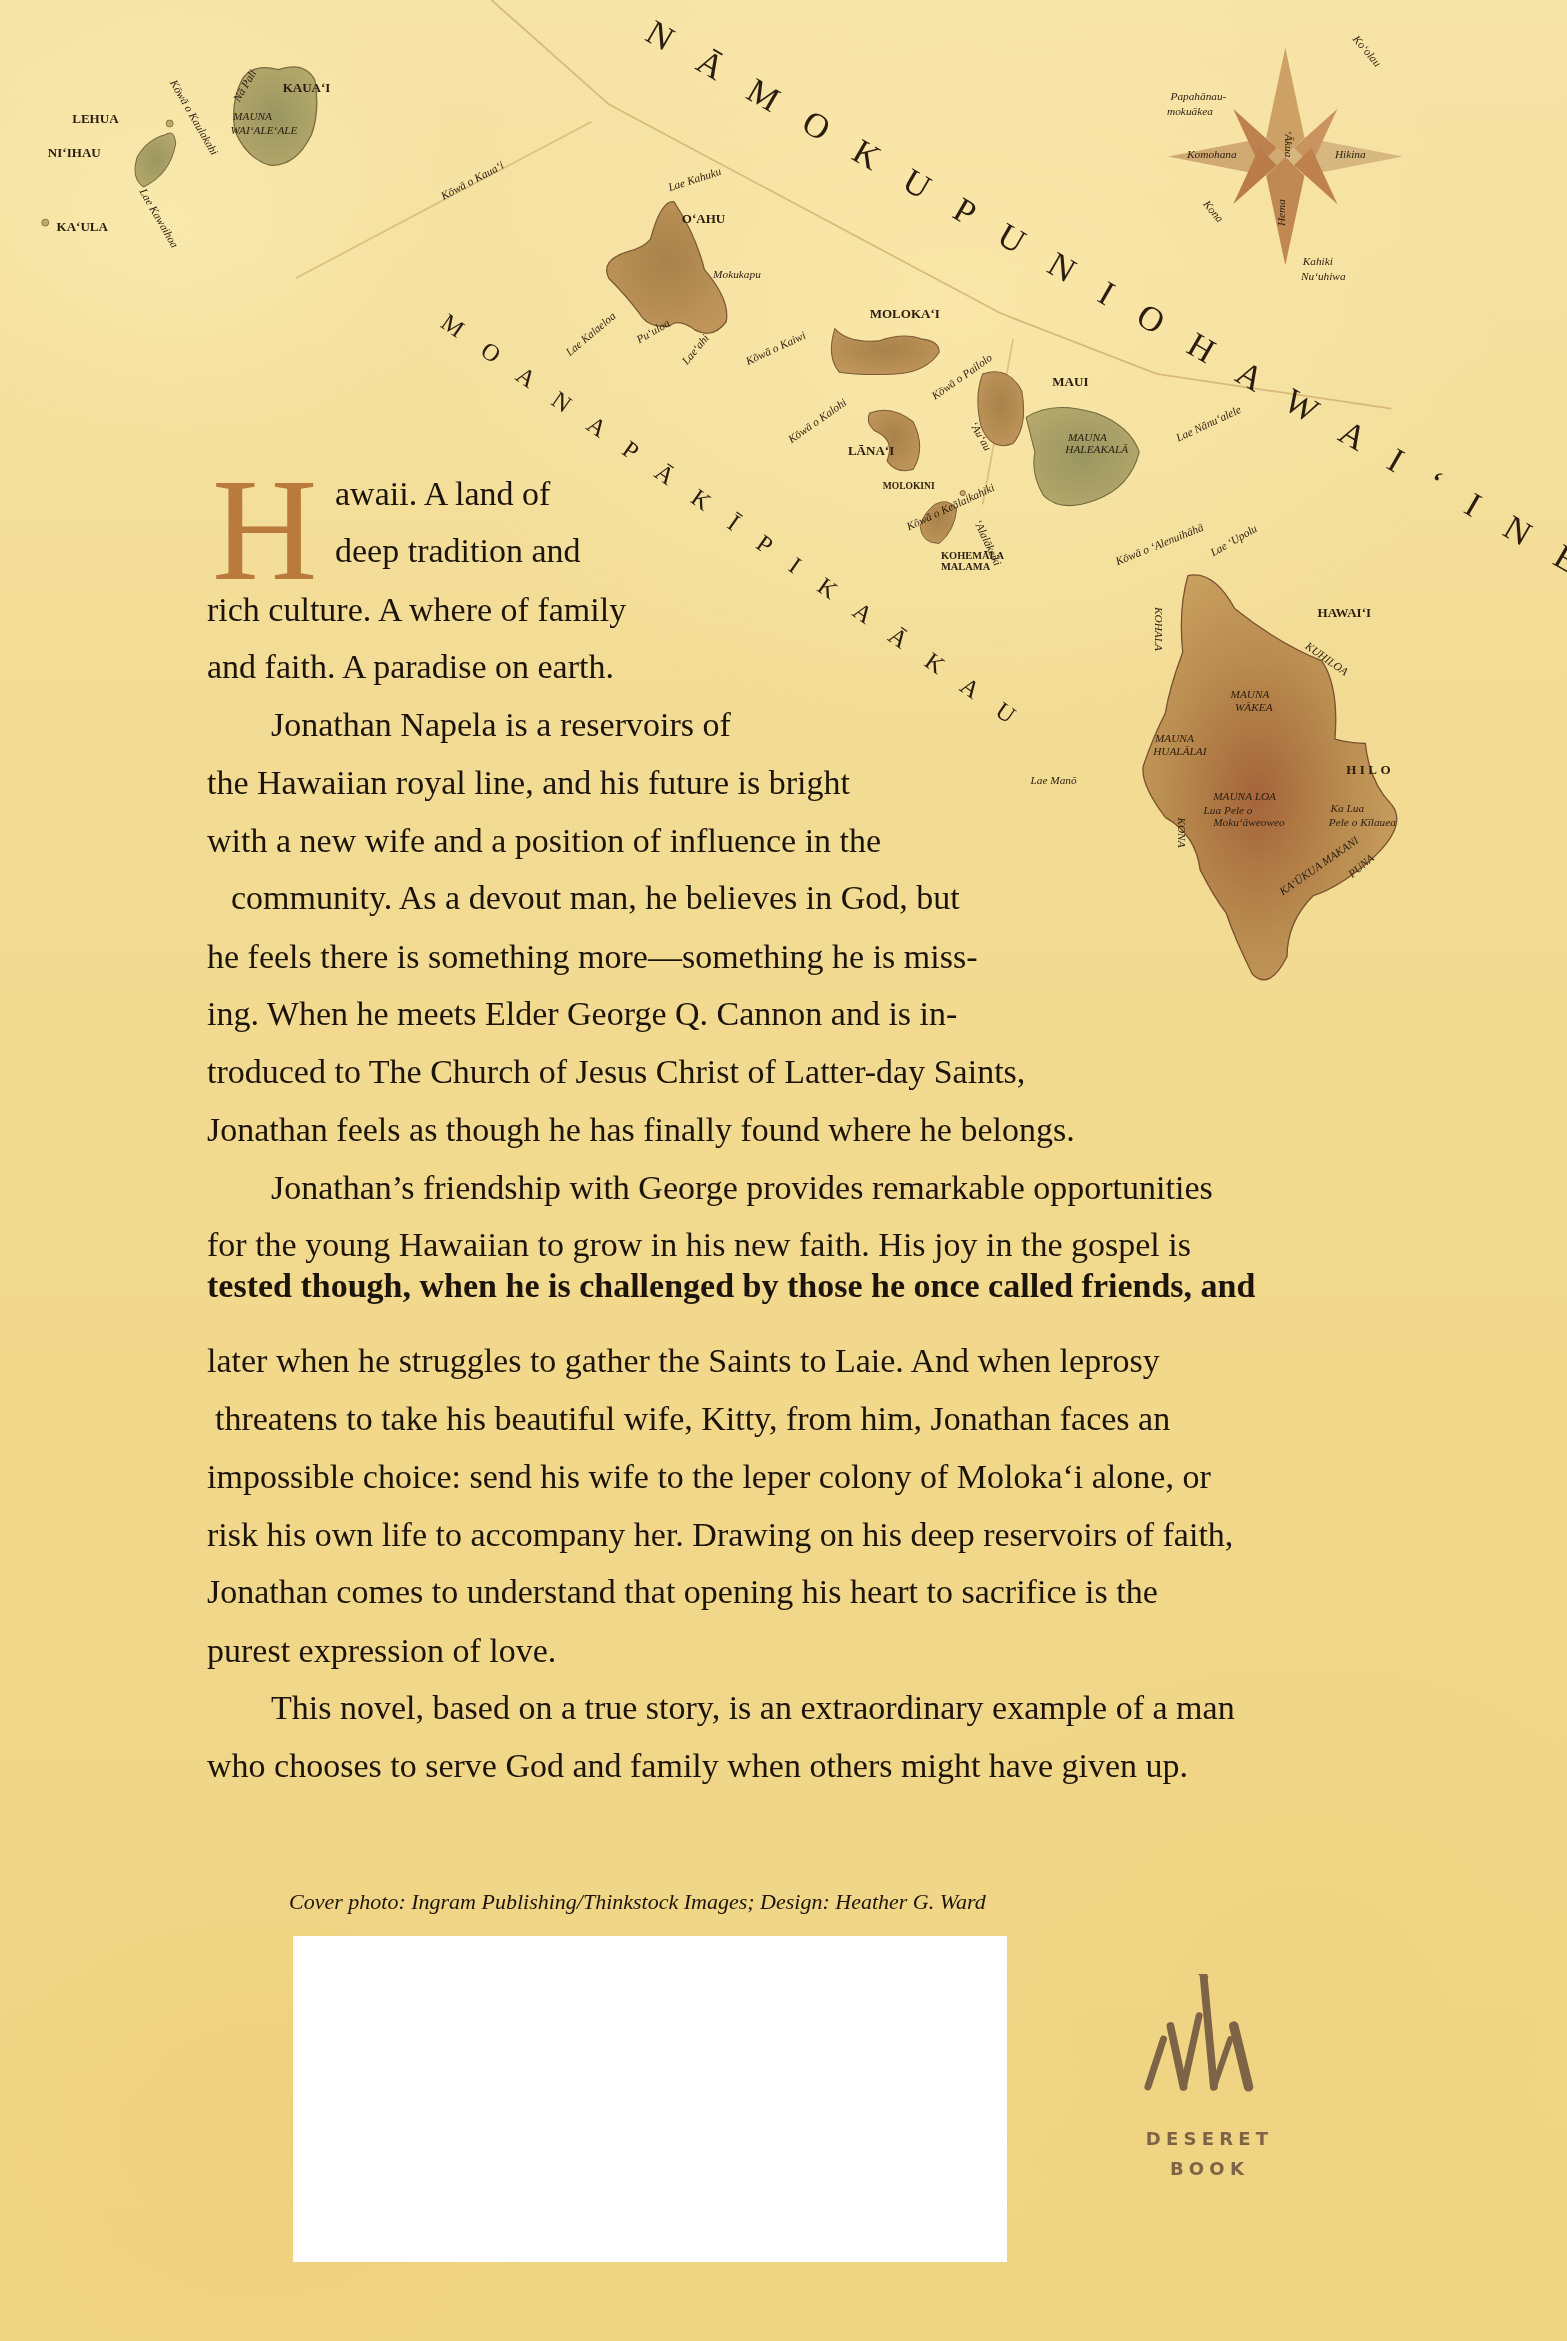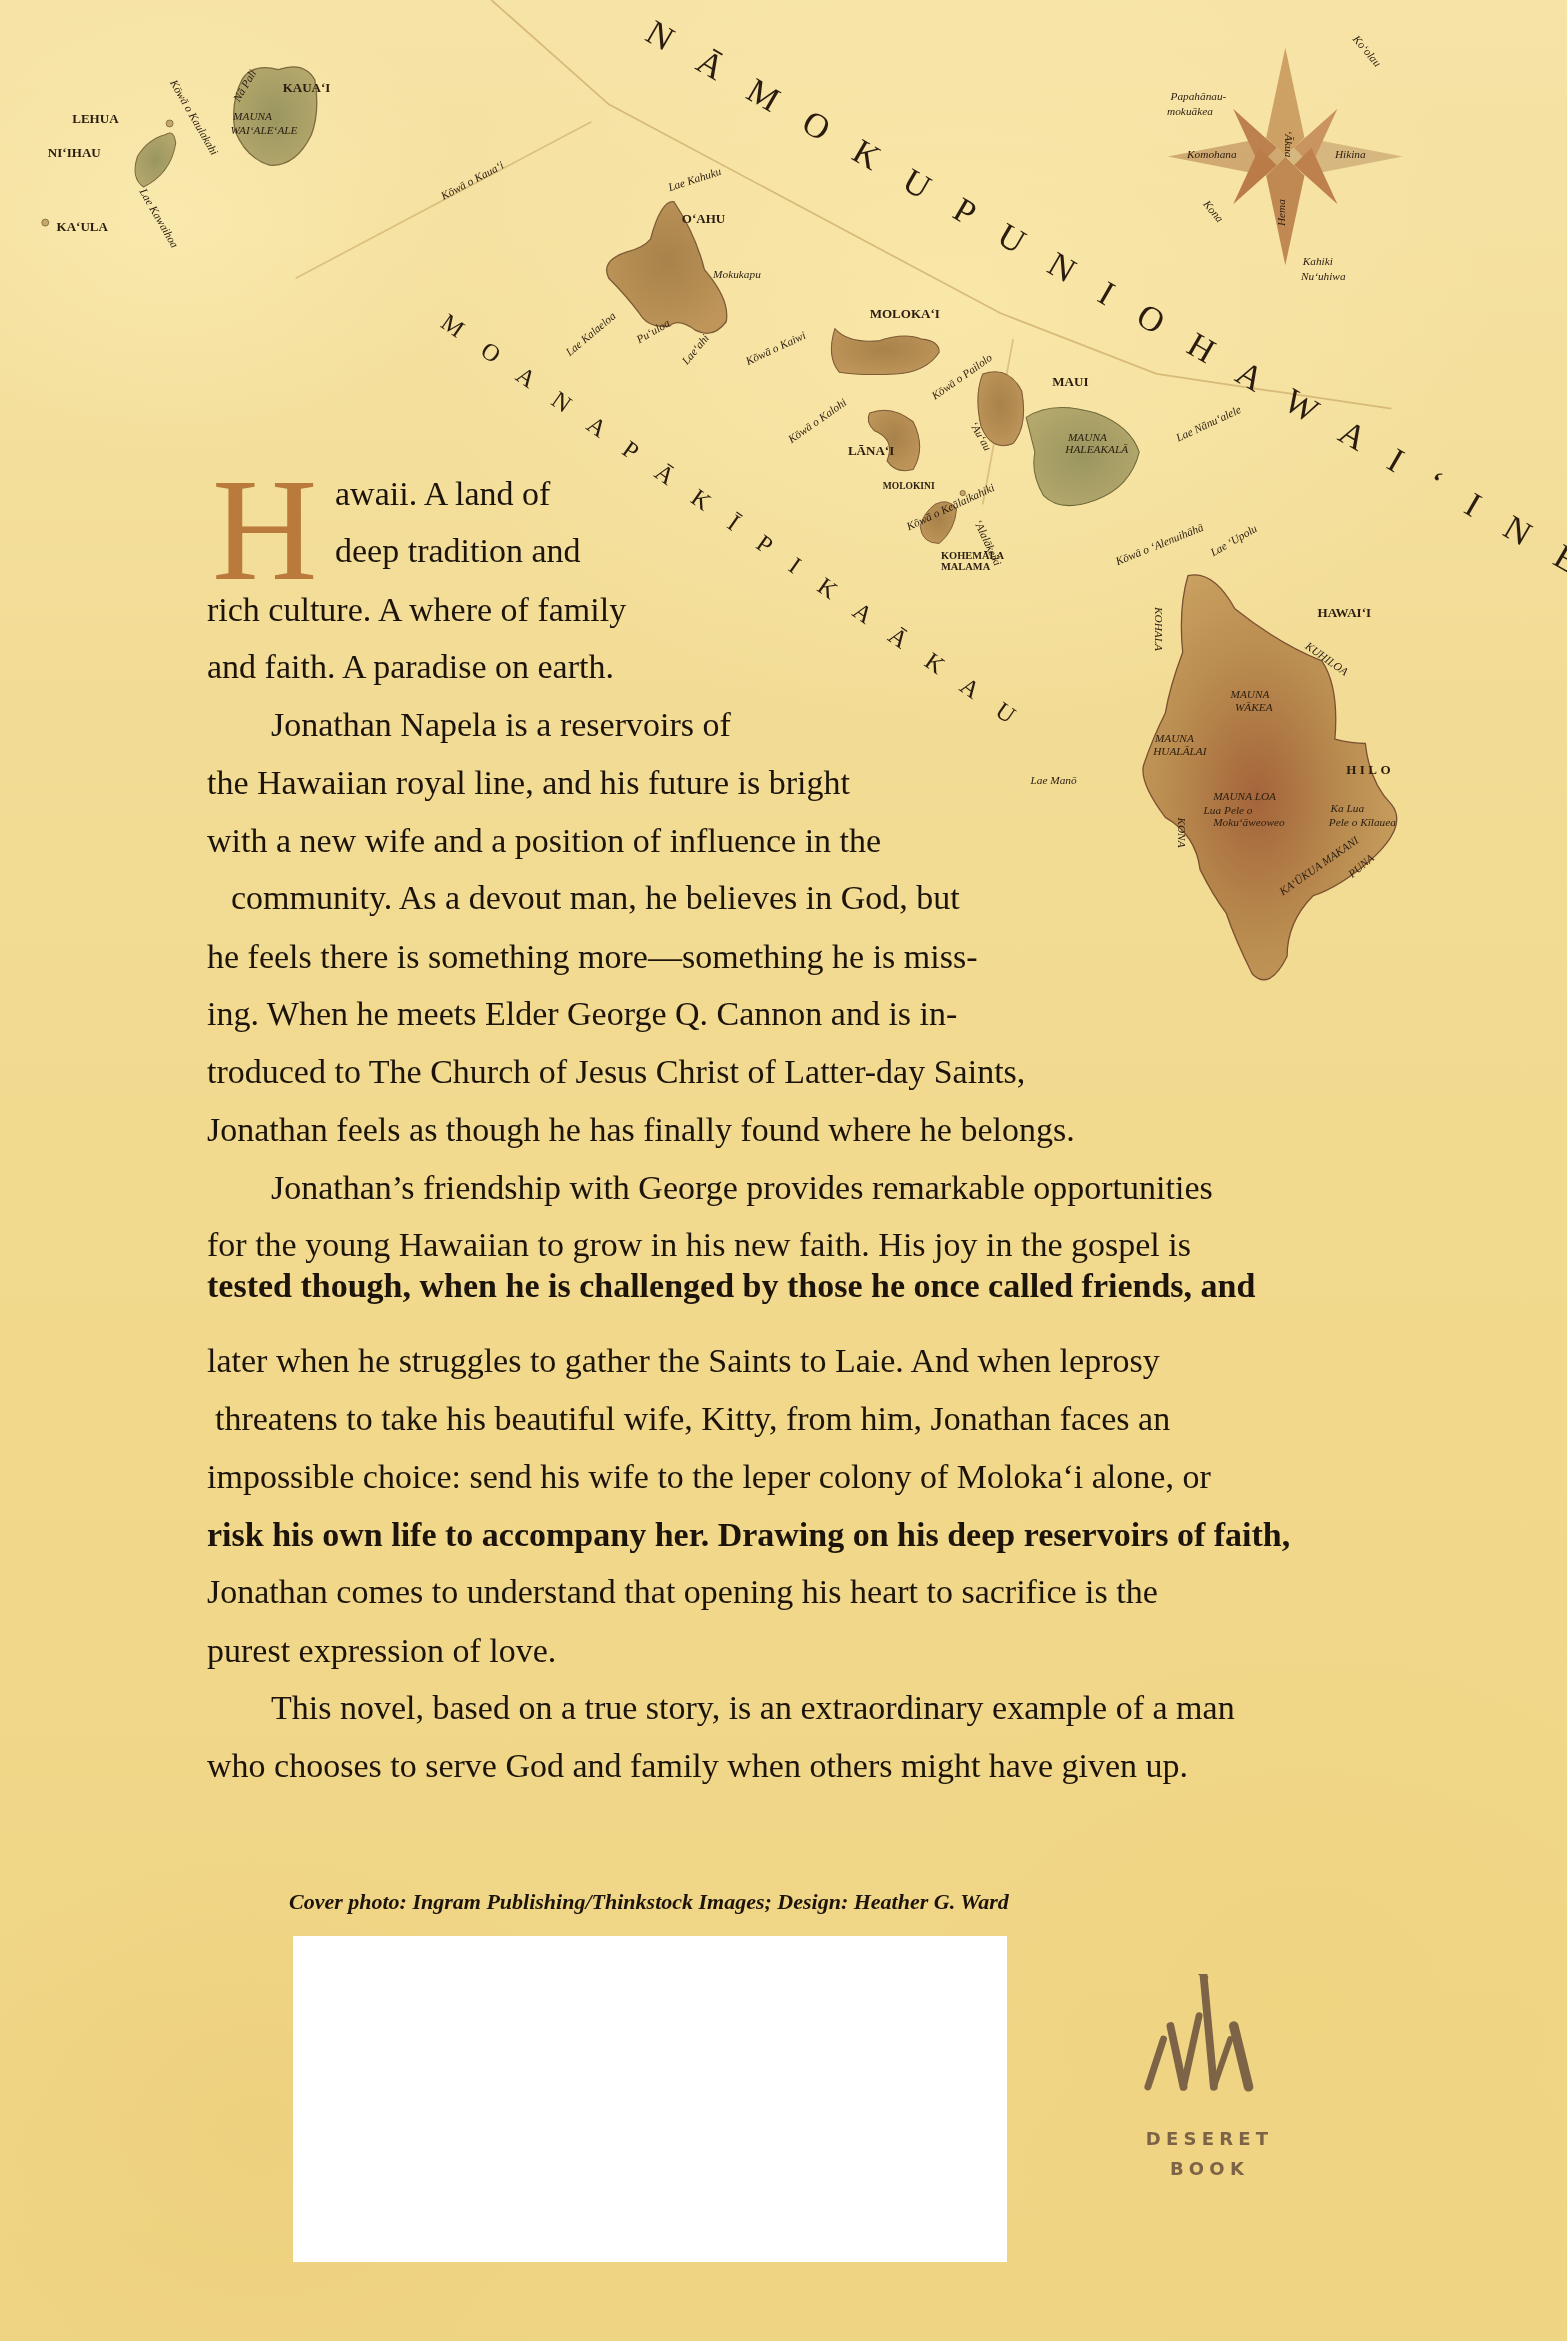--- a/index.html
+++ b/index.html
@@ -27,21 +27,21 @@
     font-size: 34px; line-height: 58px; color: #1c140a;
   }
   .line { position: absolute; white-space: nowrap; }
   .dropcap {
     position: absolute; left: 212px; top: 457px;
     font-size: 146px; line-height: 1; color: #b97a3c;
     font-family: "Liberation Serif", "DejaVu Serif", serif;
   }
   .credit {
     position: absolute; left: 289px; top: 1889px;
-    font-size: 22px; font-style: italic; color: #1c140a; white-space: nowrap; font-weight: bold;
+    font-size: 22px; font-style: italic; color: #1c140a; white-space: nowrap;
   }
   .barcode-box {
     position: absolute; left: 293px; top: 1936px; width: 714px; height: 326px;
     background: #ffffff;
   }
   .logo { position: absolute; left: 1131px; top: 1974px; width: 157px; height: 217px; }
   .logo-text {
     position: absolute; left: 1131px; top: 2124px; width: 157px; text-align: center;
     font-family: "DejaVu Sans", "Liberation Sans", sans-serif; font-weight: bold;
     color: #7e6447; font-size: 18px; letter-spacing: 5.2px; line-height: 30px;
@@ -191,21 +191,21 @@
   <div class="line" style="left:0;top:463px;">he feels there is something more—something he is miss-</div>
   <div class="line" style="left:0;top:520px;text-align:center;">ing. When he meets Elder George Q. Cannon and is in-</div>
   <div class="line" style="left:0;top:578px;">troduced to The Church of Jesus Christ of Latter-day Saints,</div>
   <div class="line" style="left:0;top:636px;">Jonathan feels as though he has finally found where he belongs.</div>
   <div class="line" style="left:64px;top:694px;">Jonathan’s friendship with George provides remarkable opportunities</div>
   <div class="line" style="left:0;top:751px;">for the young Hawaiian to grow in his new faith. His joy in the gospel is</div>
   <div class="line" style="left:0;top:792px;font-weight:bold;">tested though, when he is challenged by those he once called friends, and</div>
   <div class="line" style="left:0;top:867px;">later when he struggles to gather the Saints to Laie. And when leprosy</div>
   <div class="line" style="left:8px;top:925px;">threatens to take his beautiful wife, Kitty, from him, Jonathan faces an</div>
   <div class="line" style="left:0;top:983px;">impossible choice: send his wife to the leper colony of Molokaʻi alone, or</div>
-  <div class="line" style="left:0;top:1041px;font-weight:bold;">risk his own life to accompany her. Drawing on his deep reservoirs of faith,</div>
+  <div class="line" style="left:0;top:1041px;">risk his own life to accompany her. Drawing on his deep reservoirs of faith,</div>
   <div class="line" style="left:0;top:1098px;">Jonathan comes to understand that opening his heart to sacrifice is the</div>
   <div class="line" style="left:0;top:1157px;">purest expression of love.</div>
   <div class="line" style="left:64px;top:1214px;">This novel, based on a true story, is an extraordinary example of a man</div>
   <div class="line" style="left:0;top:1272px;">who chooses to serve God and family when others might have given up.</div>
 </div>
 
 <div class="credit">Cover photo: Ingram Publishing/Thinkstock Images; Design: Heather G. Ward</div>
 
 <div class="barcode-box"></div>
 

